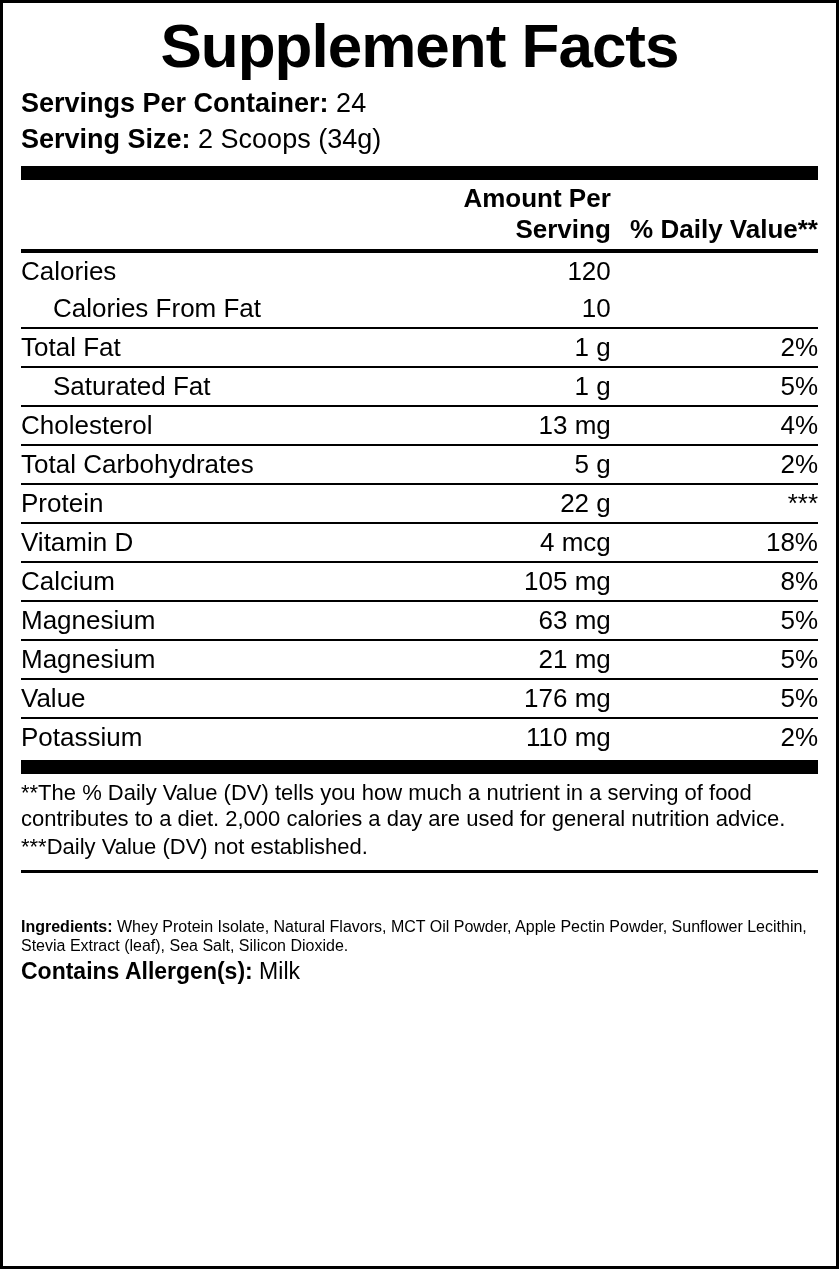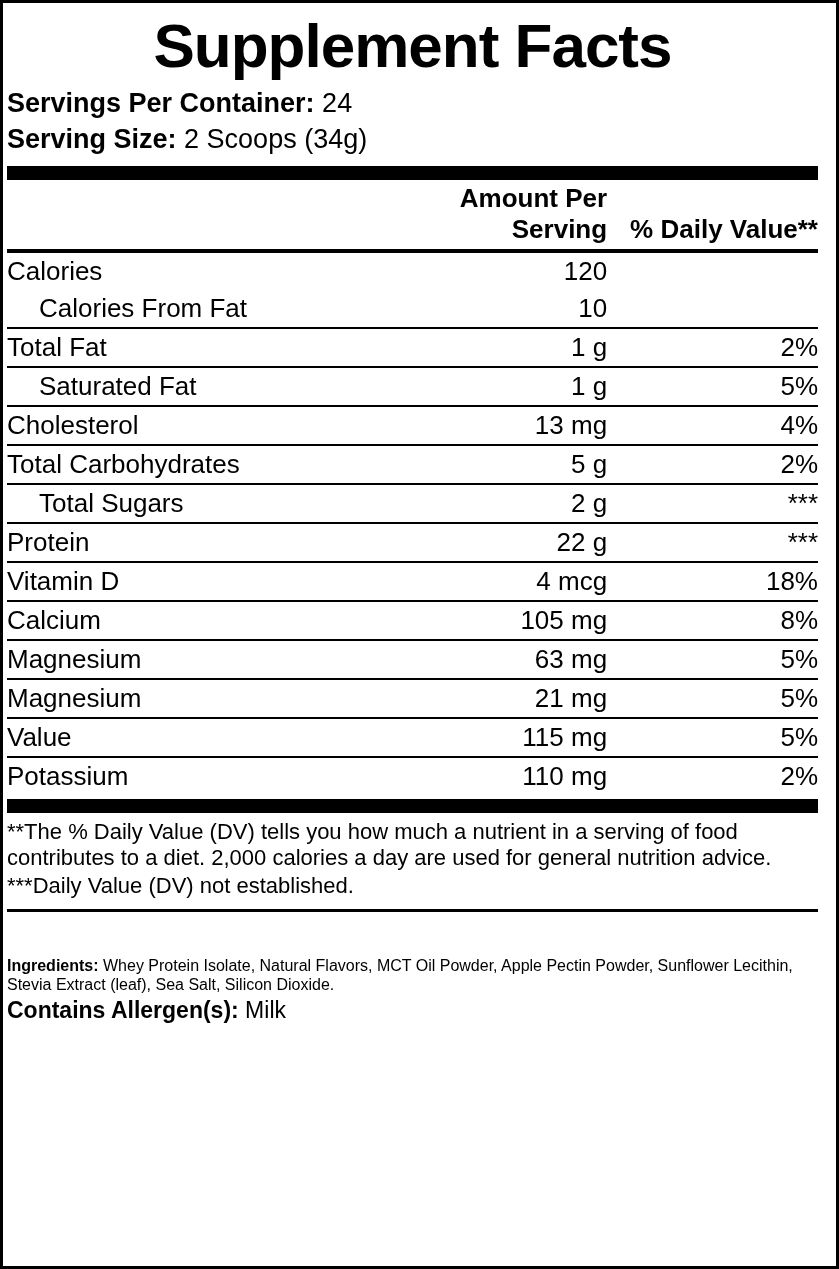--- a/index.html
+++ b/index.html
@@ -13,21 +13,21 @@
     font-family: "Liberation Sans", sans-serif;
     color: #000000;
     -webkit-font-smoothing: antialiased;
   }
 
   .panel {
     box-sizing: border-box;
     width: 839px;
     height: 1269px;
     border: 3px solid #000000;
-    padding: 10px 18px 8px 4px;
+    padding: 10px 18px 8px 18px;
     display: flex;
     flex-direction: column;
   }
 
   .title {
     font-size: 62px;
     font-weight: bold;
     line-height: 1.0;
     letter-spacing: -1px;
     text-align: center;
@@ -171,25 +171,20 @@
         <td class="name">Cholesterol</td>
         <td class="amount">13 mg</td>
         <td class="dv">4%</td>
       </tr>
       <tr>
         <td class="name">Total Carbohydrates</td>
         <td class="amount">5 g</td>
         <td class="dv">2%</td>
       </tr>
       <tr>
-        <td class="name indent">Total Sugars</td>
-        <td class="amount">2 g</td>
-        <td class="dv">***</td>
-      </tr>
-      <tr>
         <td class="name">Protein</td>
         <td class="amount">22 g</td>
         <td class="dv">***</td>
       </tr>
       <tr>
         <td class="name">Vitamin D</td>
         <td class="amount">4 mcg</td>
         <td class="dv">18%</td>
       </tr>
       <tr>
@@ -202,21 +197,21 @@
         <td class="amount">63 mg</td>
         <td class="dv">5%</td>
       </tr>
       <tr>
         <td class="name">Magnesium</td>
         <td class="amount">21 mg</td>
         <td class="dv">5%</td>
       </tr>
       <tr>
         <td class="name">Value</td>
-        <td class="amount">115 mg</td>
+        <td class="amount">176 mg</td>
         <td class="dv">5%</td>
       </tr>
       <tr class="nb">
         <td class="name">Potassium</td>
         <td class="amount">110 mg</td>
         <td class="dv">2%</td>
       </tr>
     </tbody>
   </table>
 

